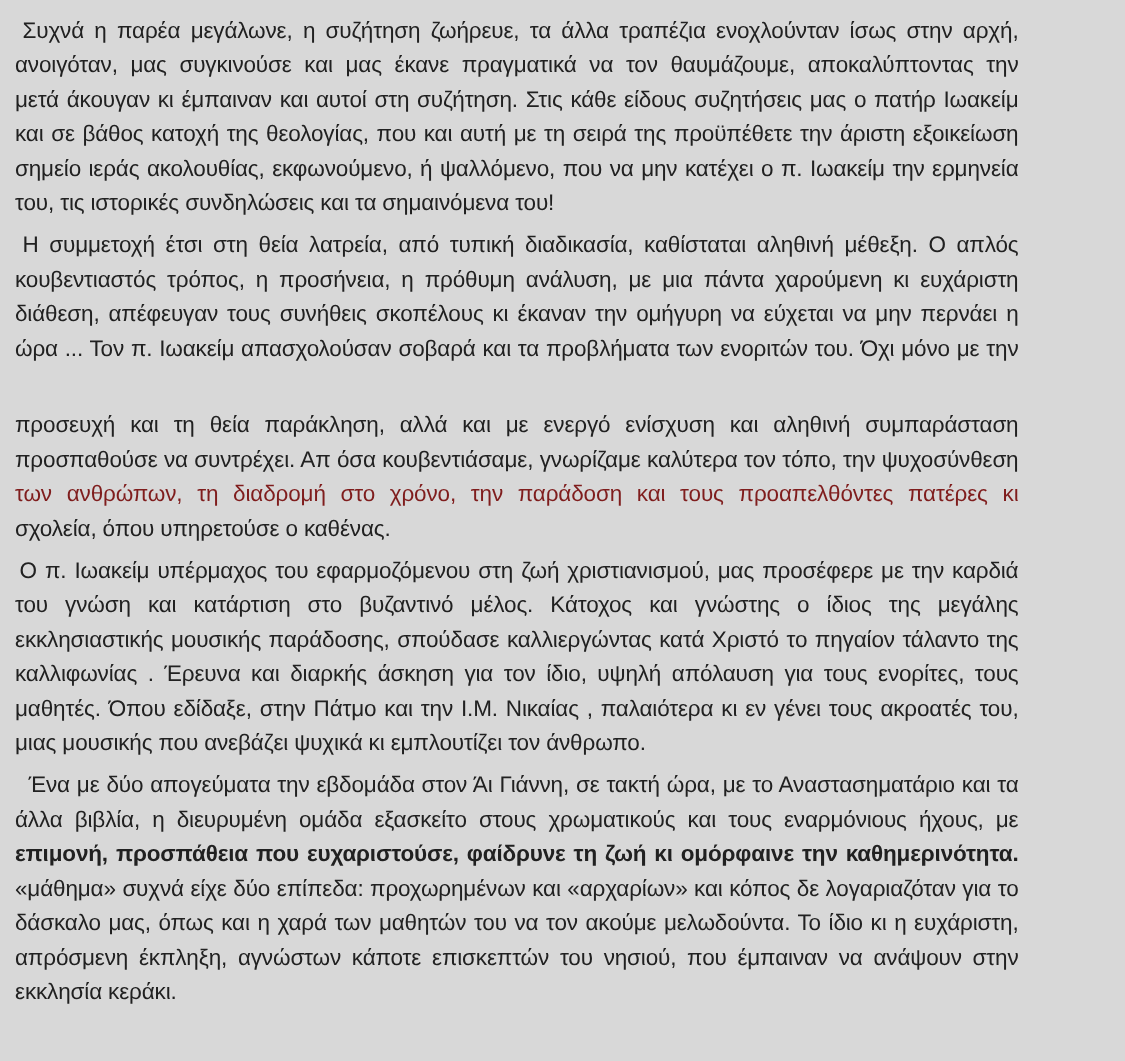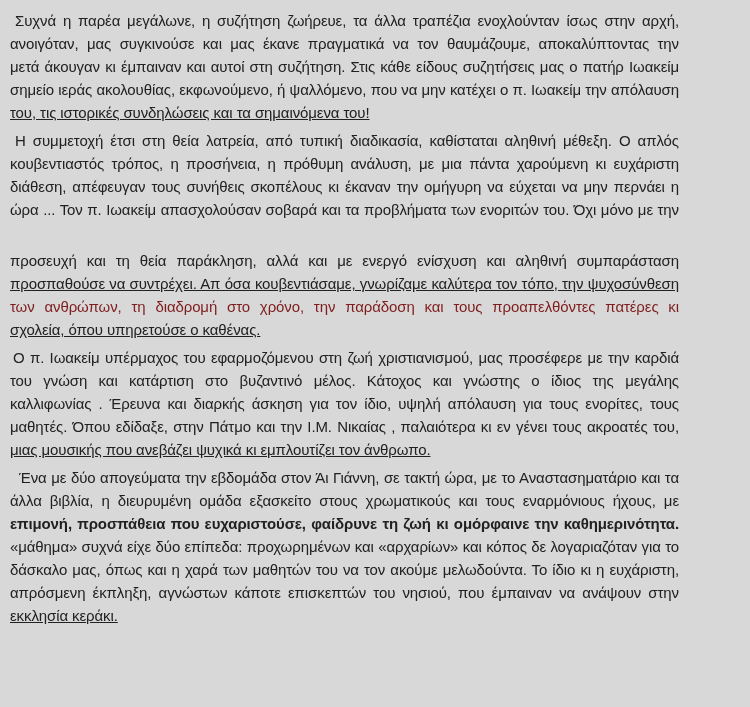--- a/index.html
+++ b/index.html
@@ -32,48 +32,49 @@
     overflow: hidden;
     letter-spacing: -0.1px;
     text-align: justify;
     text-align-last: justify;
     white-space: normal;
     color: #212121; 
   }
 
   .paragraph .line:last-child {
     text-align-last: left;
-    text-decoration: underline;
   }
 </style>
 </head>
 <body style="background-color: rgb(216, 216, 216);">
 
 <div class="page">
   <div>
       <div class="paragraph">
         <div class="line" style="color: rgb(33, 33, 33); text-indent: 5px;">Συχνά η παρέα μεγάλωνε, η συζήτηση ζωήρευε, τα άλλα τραπέζια ενοχλούνταν ίσως στην αρχή,</div>
         <div class="line" style="color: rgb(33, 33, 33);">ανοιγόταν, μας συγκινούσε και μας έκανε πραγματικά να τον θαυμάζουμε, αποκαλύπτοντας την</div>
         <div class="line" style="color: rgb(33, 33, 33);">μετά άκουγαν κι έμπαιναν και αυτοί στη συζήτηση. Στις κάθε είδους συζητήσεις μας ο πατήρ Ιωακείμ</div>
-        <div class="line" style="color: rgb(33, 33, 33);">σημείο ιεράς ακολουθίας, εκφωνούμενο, ή ψαλλόμενο, που να μην κατέχει ο π. Ιωακείμ  την απόλαυση</div>
+        <div class="line" style="color: rgb(33, 33, 33);">και σε βάθος κατοχή της θεολογίας, που και αυτή με τη σειρά της προϋπέθετε την άριστη εξοικείωση</div>
+        <div class="line" style="color: rgb(33, 33, 33);">σημείο ιεράς ακολουθίας, εκφωνούμενο, ή ψαλλόμενο, που να μην κατέχει ο π. Ιωακείμ  την ερμηνεία</div>
         <div class="line" style="color: rgb(33, 33, 33);">του, τις ιστορικές συνδηλώσεις και τα σημαινόμενα του!</div>
       </div>
       <div class="paragraph">
         <div class="line" style="color: rgb(33, 33, 33); text-indent: 5px;">Η συμμετοχή  έτσι  στη θεία λατρεία,  από τυπική διαδικασία, καθίσταται αληθινή μέθεξη.  Ο απλός</div>
         <div class="line" style="color: rgb(33, 33, 33);">κουβεντιαστός τρόπος, η προσήνεια, η πρόθυμη ανάλυση, με μια πάντα χαρούμενη κι ευχάριστη</div>
         <div class="line" style="color: rgb(33, 33, 33);">διάθεση, απέφευγαν τους συνήθεις σκοπέλους κι έκαναν την ομήγυρη να εύχεται να μην περνάει η</div>
         <div class="line" style="color: rgb(33, 33, 33);">ώρα ... Τον π. Ιωακείμ απασχολούσαν  σοβαρά και τα προβλήματα των ενοριτών του. Όχι μόνο με την</div>
         <div class="line" style="color: rgb(33, 33, 33); margin-top: 28px;">προσευχή και τη θεία παράκληση, αλλά και με ενεργό ενίσχυση και αληθινή συμπαράσταση</div>
-        <div class="line" style="color: rgb(33, 33, 33); text-decoration: underline;">προσπαθούσε να συντρέχει. Απ όσα κουβεντιάσαμε, γνωρίζαμε καλύτερα τον τόπο, την ψυχοσύνθεση</div>
+        <div class="line" style="color: rgb(33, 33, 33);">προσπαθούσε να συντρέχει. Απ όσα κουβεντιάσαμε, γνωρίζαμε καλύτερα τον τόπο, την ψυχοσύνθεση</div>
         <div class="line" style="color: #7f1d1d;">των ανθρώπων, τη διαδρομή στο χρόνο, την παράδοση και τους προαπελθόντες πατέρες κι</div>
         <div class="line" style="color: rgb(33, 33, 33);">σχολεία, όπου υπηρετούσε ο καθένας.</div>
       </div>
       <div class="paragraph">
         <div class="line" style="color: rgb(33, 33, 33); text-indent: 3px;">Ο π. Ιωακείμ υπέρμαχος του εφαρμοζόμενου στη ζωή χριστιανισμού, μας προσέφερε με την καρδιά</div>
         <div class="line" style="color: rgb(33, 33, 33);">του γνώση και κατάρτιση στο βυζαντινό μέλος. Κάτοχος και γνώστης ο ίδιος της μεγάλης</div>
+        <div class="line" style="color: rgb(33, 33, 33);">εκκλησιαστικής μουσικής παράδοσης, σπούδασε καλλιεργώντας κατά Χριστό το πηγαίον τάλαντο της</div>
         <div class="line" style="color: rgb(33, 33, 33);">καλλιφωνίας . Έρευνα και διαρκής άσκηση για τον ίδιο, υψηλή απόλαυση για τους ενορίτες, τους</div>
         <div class="line" style="color: rgb(33, 33, 33);">μαθητές. Όπου εδίδαξε, στην Πάτμο και την Ι.Μ. Νικαίας , παλαιότερα κι εν γένει τους ακροατές του,</div>
         <div class="line" style="color: rgb(33, 33, 33);">μιας μουσικής που ανεβάζει ψυχικά κι εμπλουτίζει τον άνθρωπο.</div>
       </div>
       <div class="paragraph">
         <div class="line" style="color: rgb(33, 33, 33); text-indent: 9px;">Ένα με δύο απογεύματα την εβδομάδα στον Άι Γιάννη, σε τακτή ώρα,  με το Αναστασηματάριο και τα</div>
         <div class="line" style="color: rgb(33, 33, 33);">άλλα βιβλία, η διευρυμένη ομάδα εξασκείτο στους χρωματικούς και τους εναρμόνιους  ήχους, με</div>
         <div class="line" style="color: rgb(33, 33, 33); font-weight: bold;">επιμονή,  προσπάθεια που ευχαριστούσε, φαίδρυνε τη ζωή κι ομόρφαινε την καθημερινότητα. Το</div>
         <div class="line" style="color: rgb(33, 33, 33);">«μάθημα» συχνά είχε δύο επίπεδα: προχωρημένων και «αρχαρίων» και κόπος δε λογαριαζόταν για το</div>
         <div class="line" style="color: rgb(33, 33, 33);">δάσκαλο μας, όπως και η χαρά των μαθητών του να τον ακούμε μελωδούντα. Το ίδιο κι η ευχάριστη,</div>

